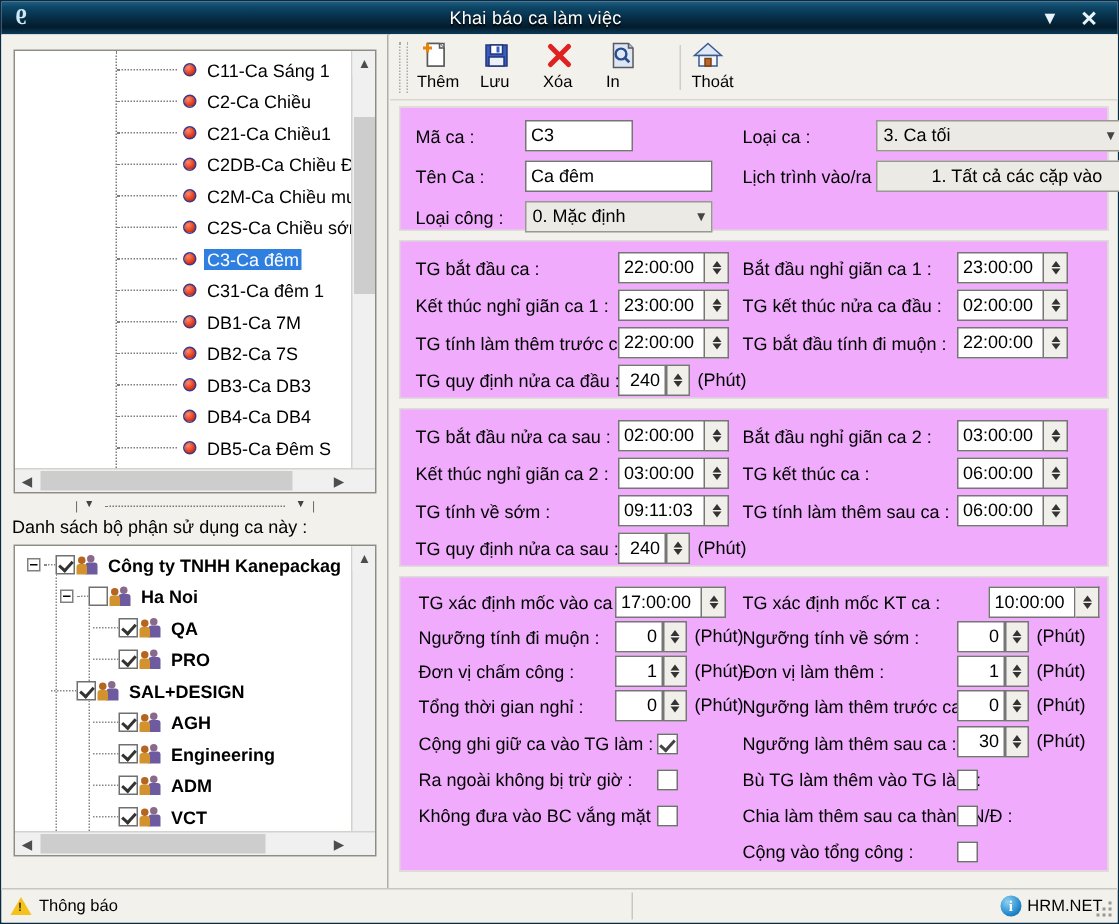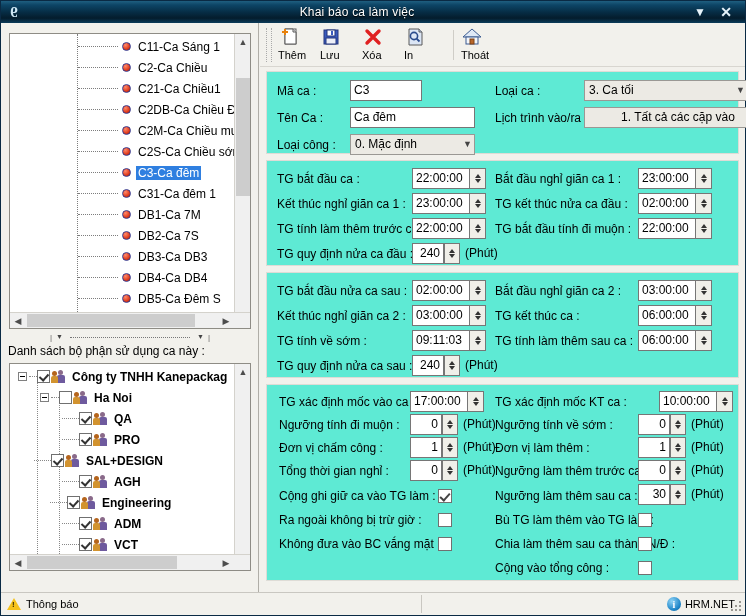--- a/index.html
+++ b/index.html
@@ -261,21 +261,21 @@
   .tb-ico { width: 22px; height: 22px; position: relative; }
   .tb-lbl { font-size: 11px; margin-top: 1px; }
   .tb-sep {
     width: 1px; height: 30px; background: #cfcdc7; margin: 0 7px;
   }
 
   
   .gbox {
     position: absolute;
     border: 1px solid #dedcd6;
-    background: #5eead4;
+    background: #f0abfc;
   }
   .row { position: absolute; height: 22px; display: flex; align-items: center; }
   .lbl { font-size: 12px; white-space: nowrap; }
   .unit { font-size: 12px; margin-left: 5px; }
 
   .txt {
     height: 21px;
     background: #fff;
     border: 1px solid #767676;
     font-size: 12px;
@@ -549,21 +549,21 @@
                 <span class="dashes" style="width:17px"></span>
                 <span class="cb on"></span>
                 <span class="pico">
                   <i class="b2"></i>
                   <i class="b1"></i>
                   <i class="h2"></i>
                   <i class="h1"></i>
                 </span>
                 <span class="dtext">AGH</span>
               </div>
-              <div class="dnode" style=" margin-left: 40px;">
+              <div class="dnode" style="padding-left: 52px;">
                 <span class="dashes" style="width:17px"></span>
                 <span class="cb on"></span>
                 <span class="pico">
                   <i class="b2"></i>
                   <i class="b1"></i>
                   <i class="h2"></i>
                   <i class="h1"></i>
                 </span>
                 <span class="dtext">Engineering</span>
               </div>

